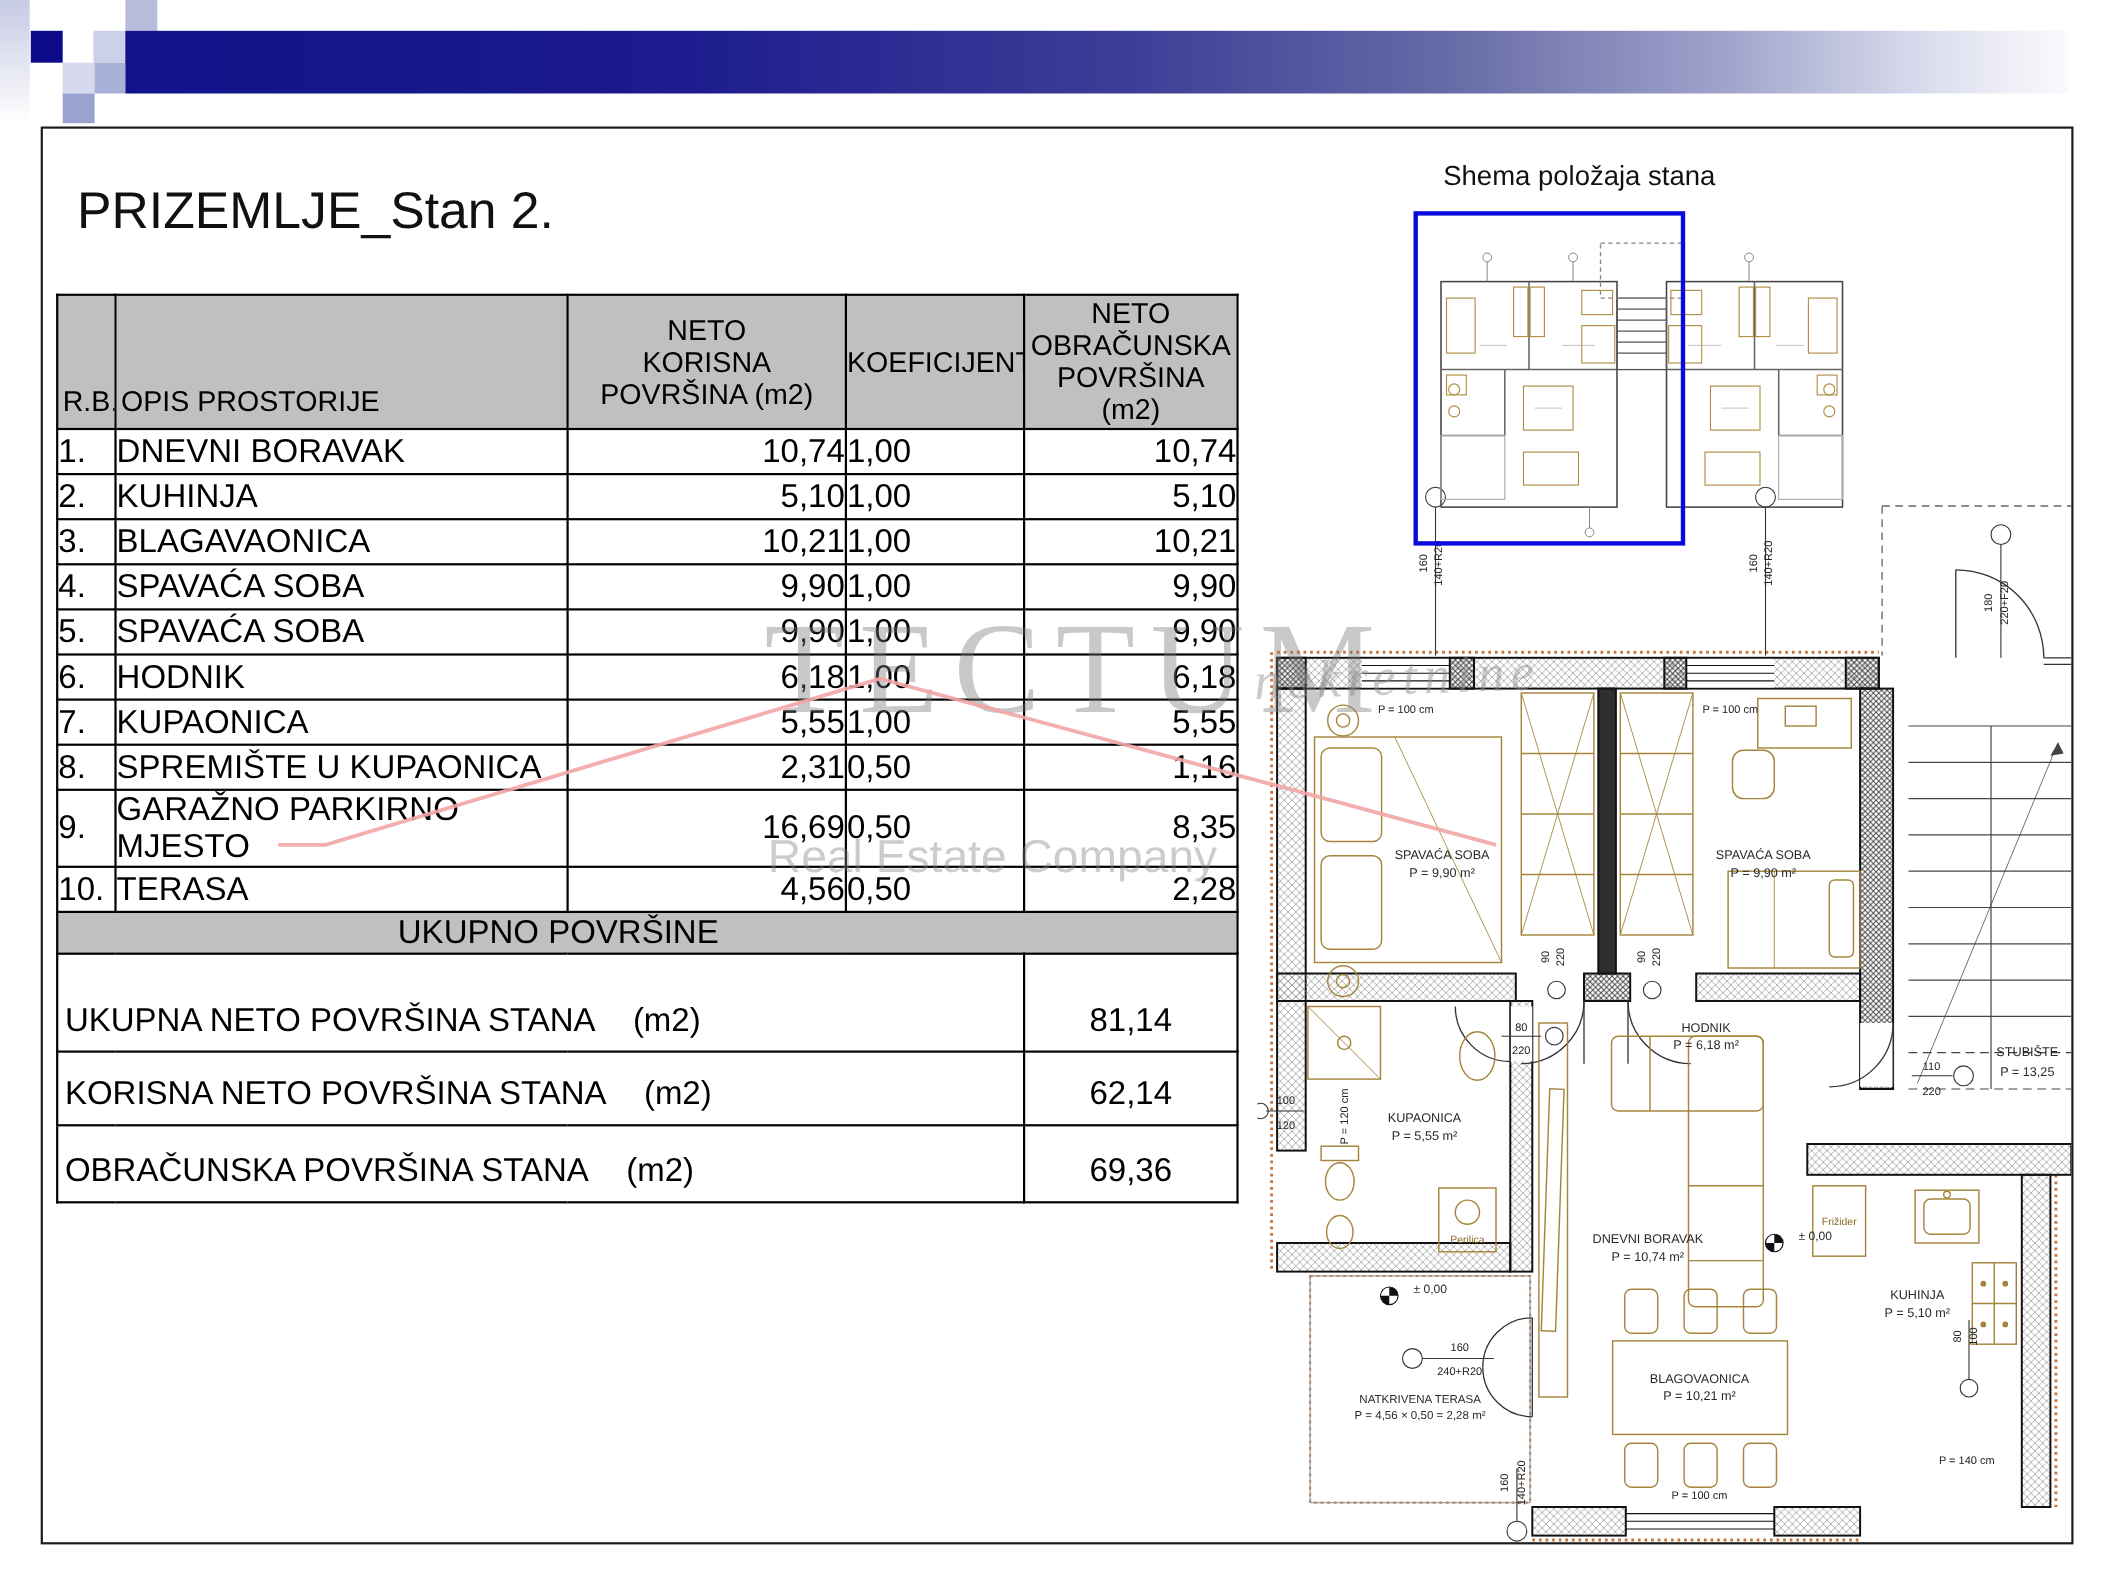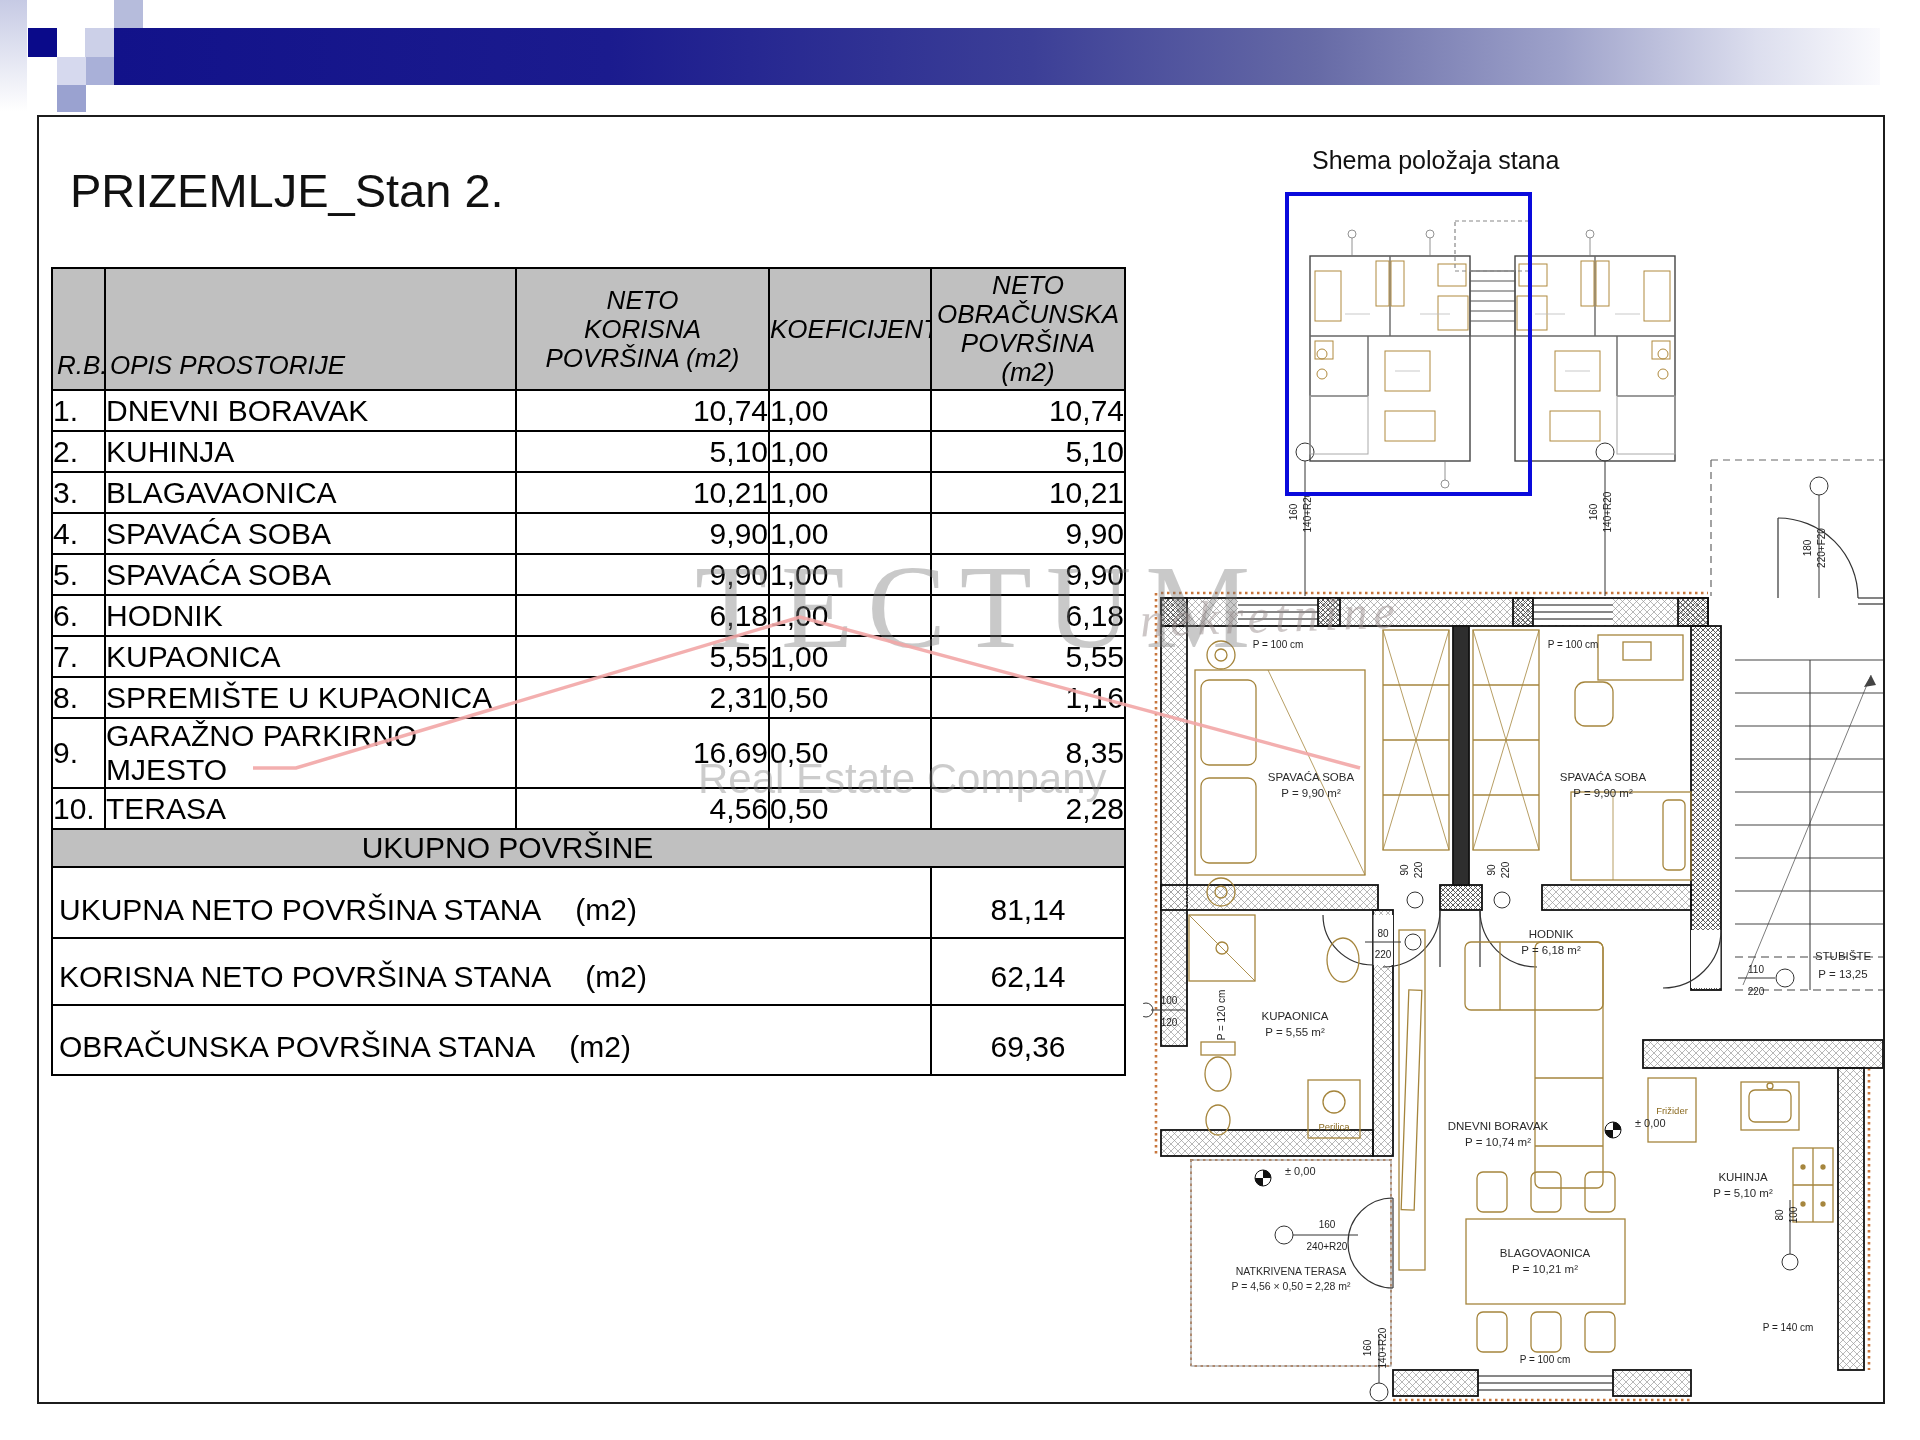--- a/index.html
+++ b/index.html
@@ -17,21 +17,21 @@
   
   .page-border{position:absolute;left:37px;top:115px;width:1844px;height:1285px;
     border:2px solid #1c1c1c;background:transparent;pointer-events:none;z-index:8;}
   
   .title{position:absolute;left:70px;top:163px;font-size:47px;letter-spacing:0px;color:#111;}
   .schema-title{position:absolute;left:1312px;top:146px;font-size:25px;color:#111;}
   
   .tblwrap{position:absolute;left:51px;top:267px;z-index:3;}
   table{border-collapse:collapse;table-layout:fixed;width:1073px;}
   td{border:2px solid #000;overflow:hidden;}
-  .hdr td{background:#c0c0c0;font-size:26px;vertical-align:bottom;padding:4px 0 8px 4px;font-style:italic;}
+  .hdr td{background:#c0c0c0;font-size:26px;vertical-align:bottom;padding:4px 0 8px 4px;}
   .hdr td.c{text-align:center;vertical-align:middle;white-space:pre-line;padding:2px 0;line-height:1.12;}
   tr.datarow{height:41px;}
   tr.datarow td{font-size:30px;padding:0;}
   td.rb{padding-left:5px;}
   td.opis{padding-left:6px;}
   td.num{text-align:right;padding-right:45px;}
   td.cen{}
   tr.grayrow td{background:#c0c0c0;height:33px;font-size:30px;text-align:center;padding-right:190px;padding-left:28px;}
   tr.totrow td{font-size:30px;vertical-align:bottom;padding-bottom:10px;}
   tr.totrow td.lab{padding-left:6px;}
@@ -156,21 +156,21 @@
         <tr class="datarow">
           <td class="rb">10.</td>
           <td class="opis">TERASA</td>
           <td class="num">4,56</td>
           <td class="cen">0,50</td>
           <td class="num">2,28</td>
         </tr>
         <tr class="grayrow">
           <td colspan="5">UKUPNO POVRŠINE</td>
         </tr>
-        <tr class="totrow" style="height: 71px;">
+        <tr class="totrow" style="height: 89px;">
           <td colspan="4" class="lab"><span>UKUPNA NETO POVRŠINA STANA</span><span class="unit">(m2)</span></td>
           <td class="val">81,14</td>
         </tr>
         <tr class="totrow" style="height: 67px; margin-left: 20px;">
           <td colspan="4" class="lab"><span>KORISNA NETO POVRŠINA STANA</span><span class="unit">(m2)</span></td>
           <td class="val">62,14</td>
         </tr>
         <tr class="totrow bold" style="height: 70px;">
           <td colspan="4" class="lab"><span>OBRAČUNSKA POVRŠINA STANA</span><span class="unit">(m2)</span></td>
           <td class="val">69,36</td>

